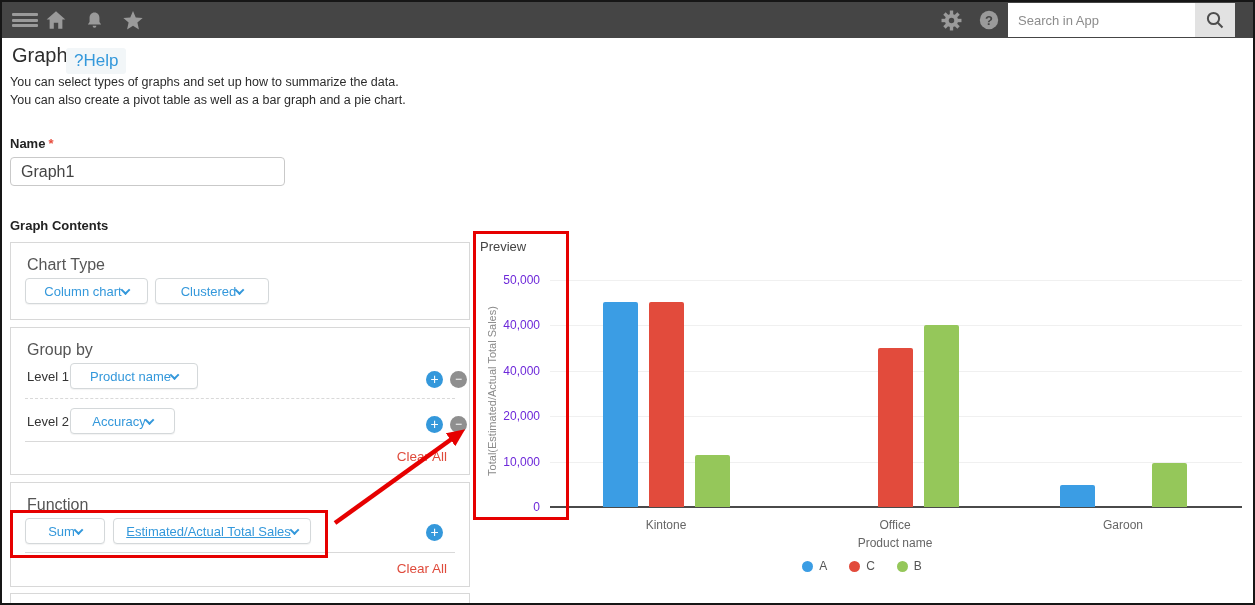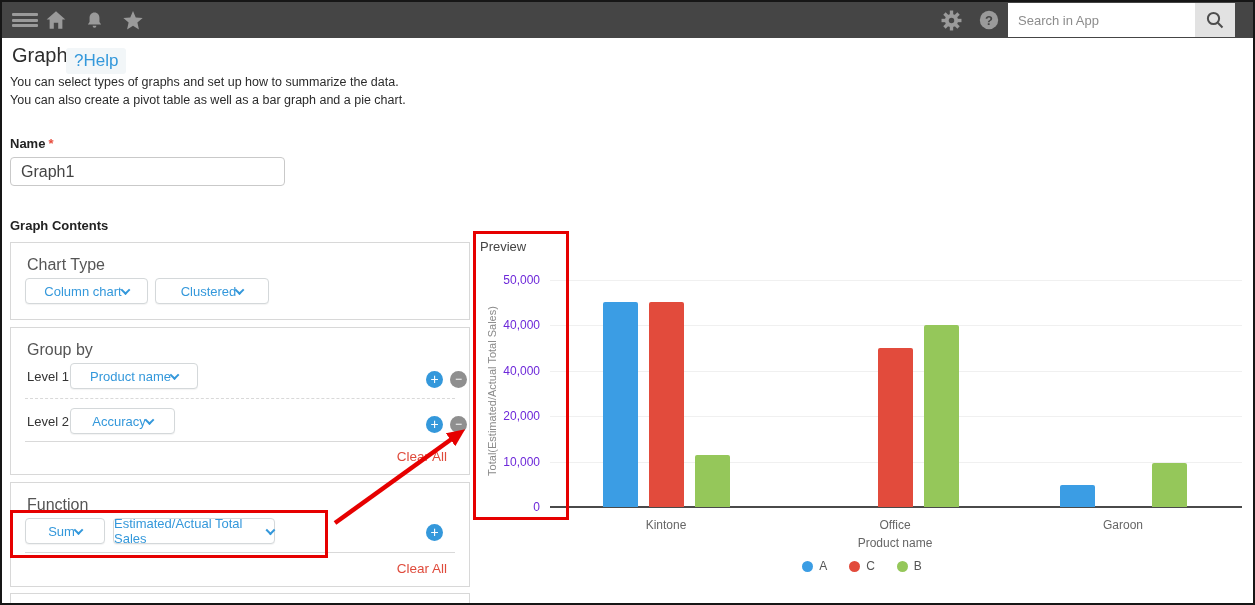--- a/index.html
+++ b/index.html
@@ -165,21 +165,21 @@
     <div class="divider" style="top:113px;"></div>
     <div class="clear-all" style="top:121px;">Clear All</div>
   </div>
 
   <div class="box" style="top:480px;height:105px;">
     <div class="sec-label">Function</div>
     <div class="dd" style="left:14px;top:35px;width:80px;">
       <span>Sum</span>
       <span class="chev"></span>
     </div>
-    <div class="dd" style="left:102px;top:35px;width:162px;">
+    <div class="dd" style="left:102px;top:35px;width:198px;text-decoration:underline;">
       <span>Estimated/Actual Total Sales</span>
       <span class="chev"></span>
     </div>
     <button class="circle-btn plus" style="left:415px;top:41px;"></button>
     <div class="divider" style="top:69px;"></div>
     <div class="clear-all" style="top:78px;">Clear All</div>
   </div>
 
   <div class="box" style="top:591px;height:30px;"></div>
 

